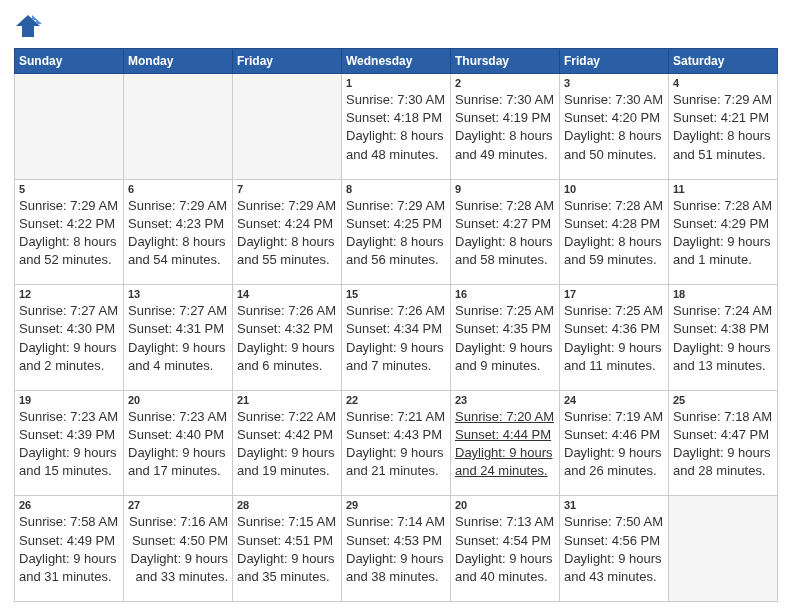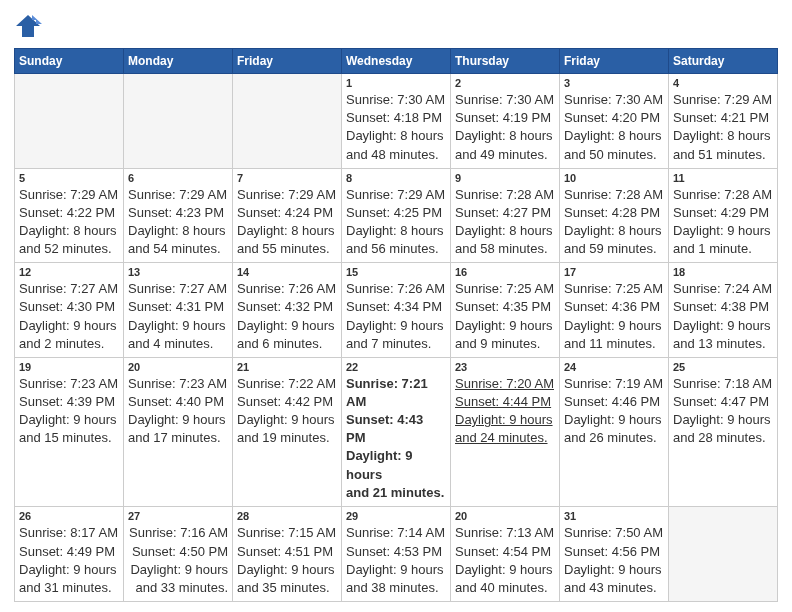--- a/index.html
+++ b/index.html
@@ -289,21 +289,21 @@
           </td>
           <td>
             <span class="day-num">21</span>
             <div class="day-info" style="white-space: pre-line;">Sunrise: 7:22 AM
 Sunset: 4:42 PM
 Daylight: 9 hours
 and 19 minutes.</div>
           </td>
           <td>
             <span class="day-num">22</span>
-            <div class="day-info" style="white-space: pre-line; font-weight: bold;">Sunrise: 7:21 AM
+            <div class="day-info" style="white-space: pre-line;">Sunrise: 7:21 AM
 Sunset: 4:43 PM
 Daylight: 9 hours
 and 21 minutes.</div>
           </td>
           <td>
             <span class="day-num">23</span>
             <div class="day-info" style="white-space: pre-line; text-decoration: underline;">Sunrise: 7:20 AM
 Sunset: 4:44 PM
 Daylight: 9 hours
 and 24 minutes.</div>
@@ -319,21 +319,21 @@
             <span class="day-num">25</span>
             <div class="day-info" style="white-space: pre-line;">Sunrise: 7:18 AM
 Sunset: 4:47 PM
 Daylight: 9 hours
 and 28 minutes.</div>
           </td>
         </tr>
         <tr>
           <td>
             <span class="day-num">26</span>
-            <div class="day-info" style="white-space: pre-line;">Sunrise: 8:17 AM
+            <div class="day-info" style="white-space: pre-line;">Sunrise: 7:58 AM
 Sunset: 4:49 PM
 Daylight: 9 hours
 and 31 minutes.</div>
           </td>
           <td>
             <span class="day-num">27</span>
             <div class="day-info" style="white-space: pre-line; text-align: right;">Sunrise: 7:16 AM
 Sunset: 4:50 PM
 Daylight: 9 hours
 and 33 minutes.</div>

